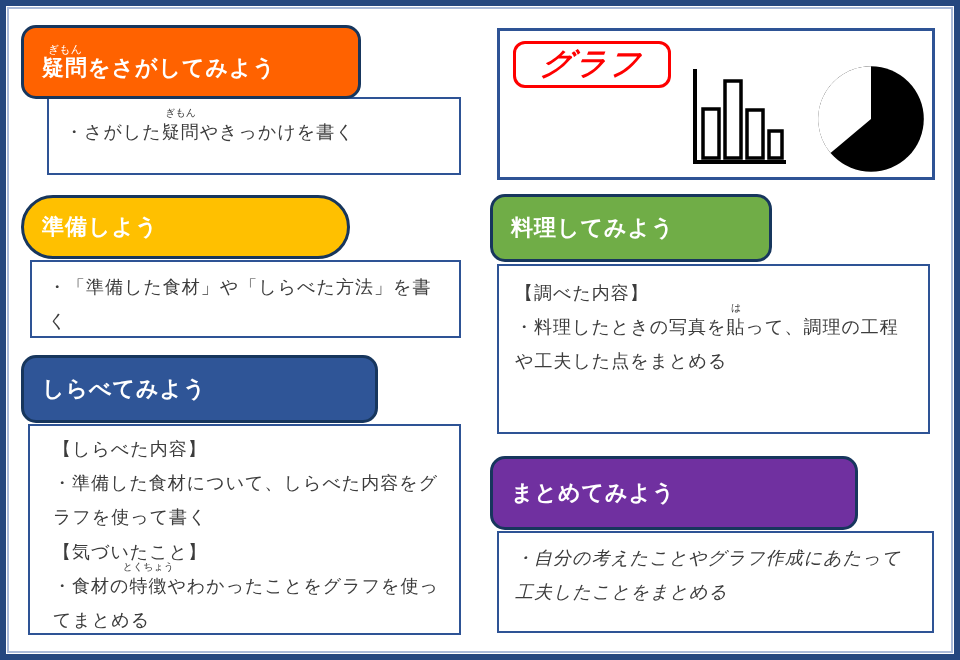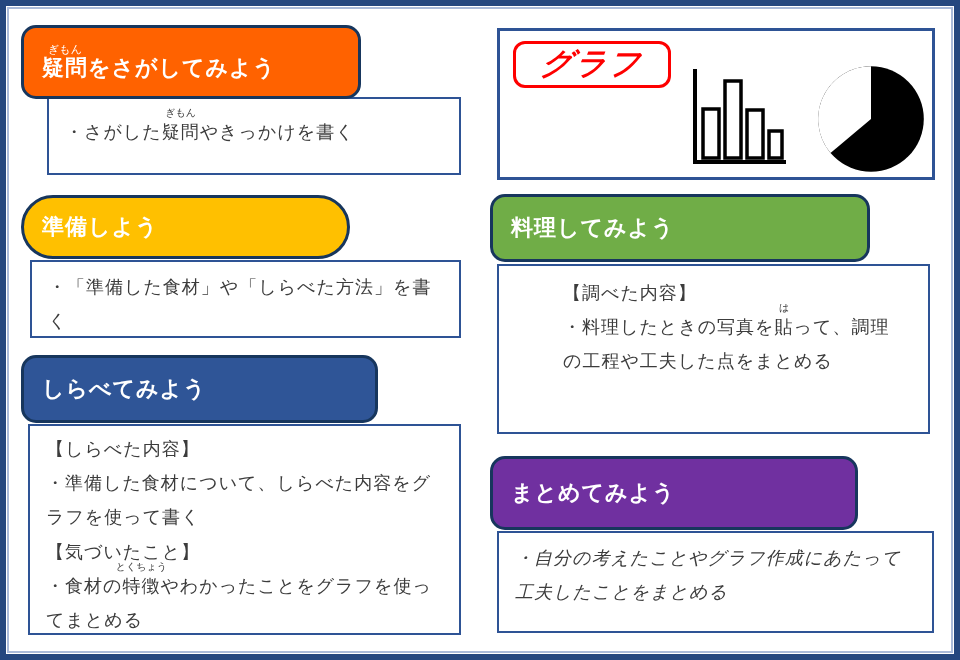--- a/index.html
+++ b/index.html
@@ -66,21 +66,21 @@
     <span>準備しよう</span>
   </div>
   <div class="box" style="left:30px; top:260px; width:431px; height:78px;">
     <div class="pad">・「準備した食材」や「しらべた方法」を書く</div>
   </div>
 
   <div class="hdr" style="left:21px; top:355px; width:357px; height:68px; background:#2F5597;font-family:Liberation Serif, serif;">
     <span>しらべてみよう</span>
   </div>
   <div class="box" style="left:28px; top:424px; width:433px; height:211px;">
-    <div class="pad" style="padding-top:6px;">
+    <div class="pad" style="padding-top:6px;margin-left:7px;">
       <div>【しらべた内容】</div>
       <div>・準備した食材について、しらべた内容をグラフを使って書く</div>
       <div>【気づいたこと】</div>
       <div><span>・食材の</span><span class="rb"><span>特徴</span><span class="rt">とくちょう</span></span><span>やわかったことをグラフを使ってまとめる</span></div>
     </div>
   </div>
 
   <div class="box graph-box" style="left:497px; top:28px; width:438px; height:152px;">
     <div class="graph-label">
       <span class="txt">グラフ</span>
@@ -92,24 +92,24 @@
       <rect x="37" y="14" width="16" height="77" fill="#fff" stroke="#000" stroke-width="3.5"></rect>
       <rect x="59" y="43" width="16" height="48" fill="#fff" stroke="#000" stroke-width="3.5"></rect>
       <rect x="81" y="64" width="13" height="27" fill="#fff" stroke="#000" stroke-width="3.5"></rect>
     </svg>
     <svg class="icon" style="left:316px; top:33px;" width="110" height="110" viewBox="0 0 100 100">
       <circle cx="50" cy="50" r="48" fill="#000"></circle>
       <path d="M50,50 L50,2 A48,48 0 0 0 13.2,80.9 Z" fill="#fff"></path>
     </svg>
   </div>
 
-  <div class="hdr" style="left:490px; top:194px; width:380px; height:68px; background:#70AD47;padding-left:18px;">
+  <div class="hdr" style="left:490px; top:194px; width:282px; height:68px; background:#70AD47;padding-left:18px;">
     <span>料理してみよう</span>
   </div>
-  <div class="box" style="left:497px; top:264px; width:433px; height:170px;padding-left:48px;">
+  <div class="box" style="left:497px; top:264px; width:433px; height:170px;">
     <div class="pad" style="padding-top:10px;">
       <div>【調べた内容】</div>
       <div><span>・料理したときの写真を</span><span class="rb"><span>貼</span><span class="rt">は</span></span><span>って、調理の工程や工夫した点をまとめる</span></div>
     </div>
   </div>
 
   <div class="hdr" style="left:490px; top:456px; width:368px; height:74px; background:#7030A0;">
     <span>まとめてみよう</span>
   </div>
   <div class="box" style="left:497px; top:531px; width:437px; height:102px;font-style:italic;">

